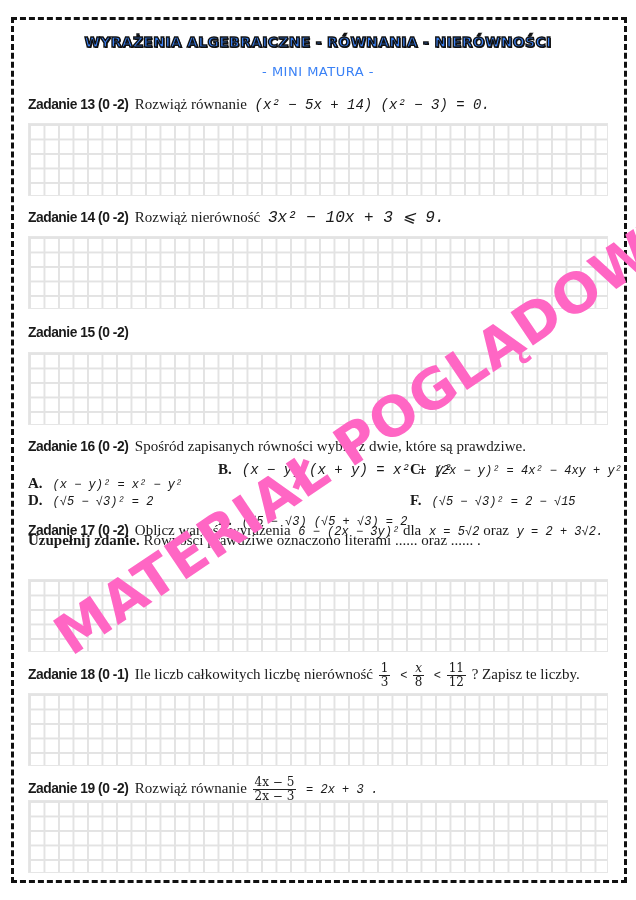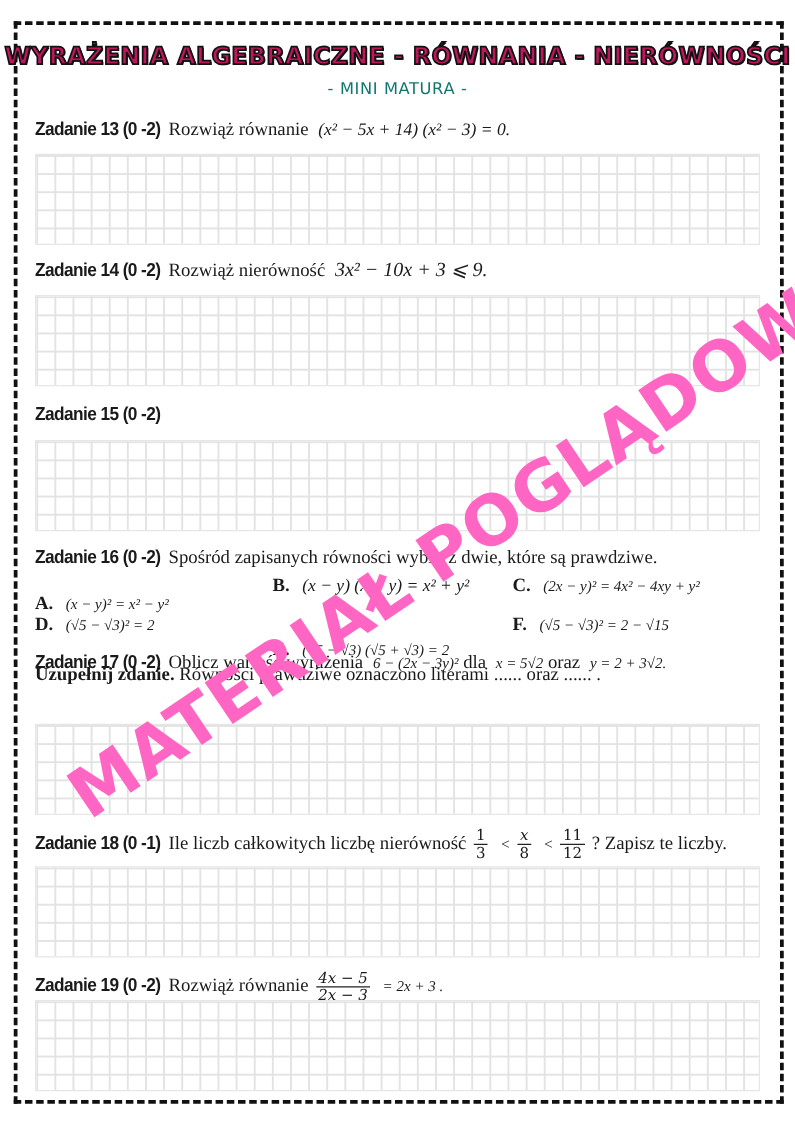--- a/index.html
+++ b/index.html
@@ -1,29 +1,29 @@
 <!DOCTYPE html>
 <html><head>
 <meta charset="utf-8">
 <style>
   html, body { margin:0; padding:0; background:#fff; }
   body { width:636px; height:900px; position:relative; overflow:hidden;
          font-family:"Liberation Serif", serif; color:#1a1a1a; }
   .frame { position:absolute; left:11px; top:17px; width:616px; height:866px;
            border:3px dashed #111; box-sizing:border-box; }
   .title { position:absolute; left:0; top:34px; width:636px; text-align:center;
-           font-family:"DejaVu Sans", sans-serif; font-weight:900; font-size:19px;
-           letter-spacing:0.3px; color:#be185d;
+           font-family:"DejaVu Sans", sans-serif; font-weight:900; font-size:14px;
+           letter-spacing:0.3px; color:#3b82f6;
            -webkit-text-stroke:1.4px #111; text-shadow:1px 1px 0 #111; white-space:nowrap; }
   .subtitle { position:absolute; left:0; top:64px; width:636px; text-align:center;
-              font-family:"DejaVu Sans", sans-serif; font-size:13px; color:#0f766e; letter-spacing:0.5px; }
+              font-family:"DejaVu Sans", sans-serif; font-size:13px; color:#3b82f6; letter-spacing:0.5px; }
   .task { position:absolute; left:28px; font-size:15px; white-space:nowrap; line-height:17px; }
   .label { font-family:"Liberation Sans", sans-serif; font-weight:bold; font-size:15px;
            letter-spacing:-0.5px; transform:scaleX(0.92); display:inline-block; transform-origin:left; margin-right:-6px; }
-  .math { font-family:Liberation Serif, serif; font-style:italic; font-size:14px; margin-left:4px;text-align:right; }
+  .math { font-family:Liberation Mono, monospace; font-style:italic; font-size:14px; margin-left:4px;text-align:right; }
   .math.small { font-size:12px; }
   .grid { position:absolute; left:28px; width:580px; height:73px; box-sizing:border-box;
           border:1.5px solid #e6e6e6;
           background-image:
             linear-gradient(to right, #e3e3e3 1.5px, transparent 1.5px),
             linear-gradient(to bottom, #e3e3e3 1.5px, transparent 1.5px);
           background-size:14.5px 14.5px; }
   .opt { position:absolute; font-size:14px; white-space:nowrap; }
   .opt b { font-family:"Liberation Serif", serif; font-weight:bold; font-size:15px; margin-right:6px; }
   .frac { display:inline-flex; flex-direction:column; align-items:center; vertical-align:middle;
@@ -107,21 +107,21 @@
       <span class="num">11</span>
       <span>12</span>
     </span>
   <span>? Zapisz te liczby.</span>
 </div>
 <div class="grid" style="top:693px"></div>
 
 <div class="task" style="top:776px">
   <span class="label">Zadanie 19 (0 -2)</span>
   <span>Rozwiąż równanie</span>
-  <span class="frac" style="font-style:italic">
+  <span class="frac" style="">
       <span class="num">4x − 5</span>
       <span>2x − 3</span>
     </span>
   <span class="math small">= 2x + 3 .</span>
 </div>
 <div class="grid" style="top:800px"></div>
 
 <div class="watermark">MATERIAŁ POGLĄDOWY</div>
 
 </body></html>

